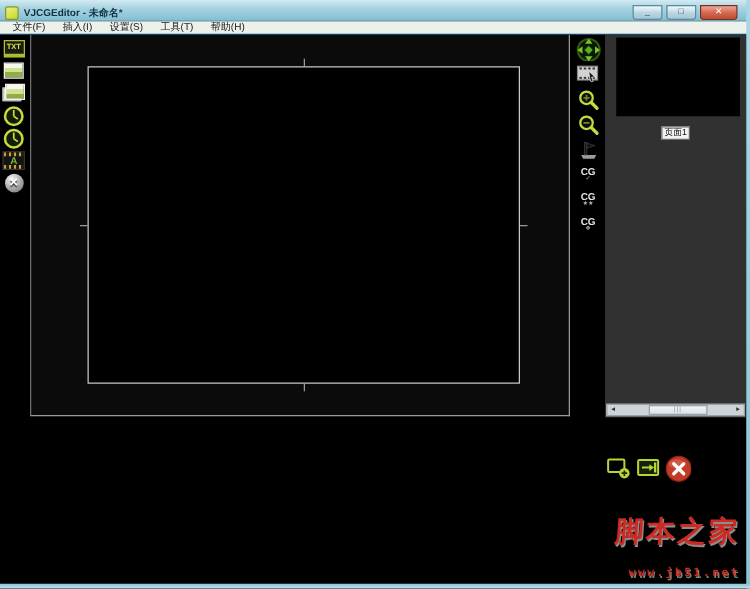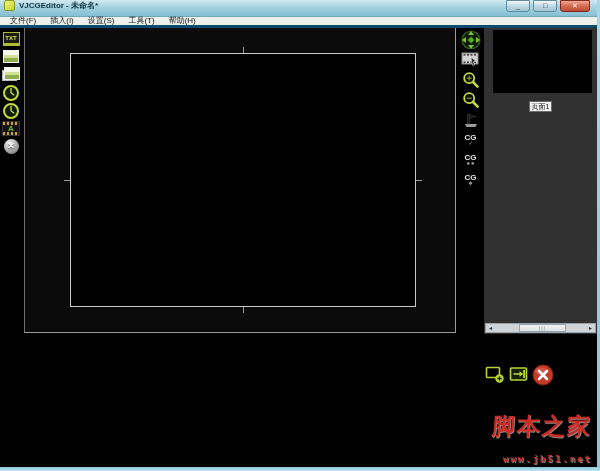--- a/index.html
+++ b/index.html
@@ -7,42 +7,42 @@
   body {
     position:relative; background:#000;
     font-family:"Liberation Sans", sans-serif;
     -webkit-font-smoothing:antialiased;
   }
   
   .titlebar {
     position:absolute; left:0; top:0; width:600px; height:17px;
     background:linear-gradient(180deg,#d3eaf1 0%,#a8d4e2 40%,#84bfd3 100%);
     border-bottom:1px solid #6fa7ba;
-    display:flex; align-items:flex-start; padding:0 4px;
+    display:flex; align-items:flex-end; padding:0 4px;
   }
   .app-icon {
     width:11px; height:11px; border-radius:2px; margin-right:4px;
     background:linear-gradient(145deg,#eef27a,#c6d62e);
     border:1px solid #8a9a20;
   }
   .win-title { font-size:8px; font-weight:bold; color:#10323f; flex:1; }
   .win-btns { display:flex; gap:3px; margin-right:6px; }
   .win-btn {
     width:24px; height:12px; border-radius:0 0 3px 3px;
     border:1px solid #5f8ba0; font-size:7px; line-height:10px; text-align:center;
     color:#2c4a58; background:linear-gradient(180deg,#f2fafc,#b9d5e0 55%,#a3c6d4);
     cursor:default;
   }
   .win-btn.close {
     width:30px; color:#fff; border-color:#7e2a1c;
     background:linear-gradient(180deg,#f0a795,#d66a53 50%,#bd4a33);
   }
   .menubar {
     position:absolute; left:0; top:17px; width:600px; height:11px;
-    background:#edf1ec; border-bottom:3px solid #0c4a6e;
+    background:#edf1ec; border-bottom:1px solid #0c4a6e;
     display:flex; align-items:center; padding-left:3px;
   }
   .menu-item { font-size:8px; color:#151515; padding:0 7px; line-height:10px; }
   .content { position:absolute; left:0; top:28px; width:600px; height:443px; background:#000; }
 
   
   .left-toolbar { position:absolute; left:1px; top:2px; width:22px; display:flex; flex-direction:column; gap:1px; }
   .tool { width:20px; height:17px; display:flex; align-items:center; justify-content:center; }
   .txt-box {
     width:17px; height:14px; background:#1c1c14; border:1px solid #aebe2e;

